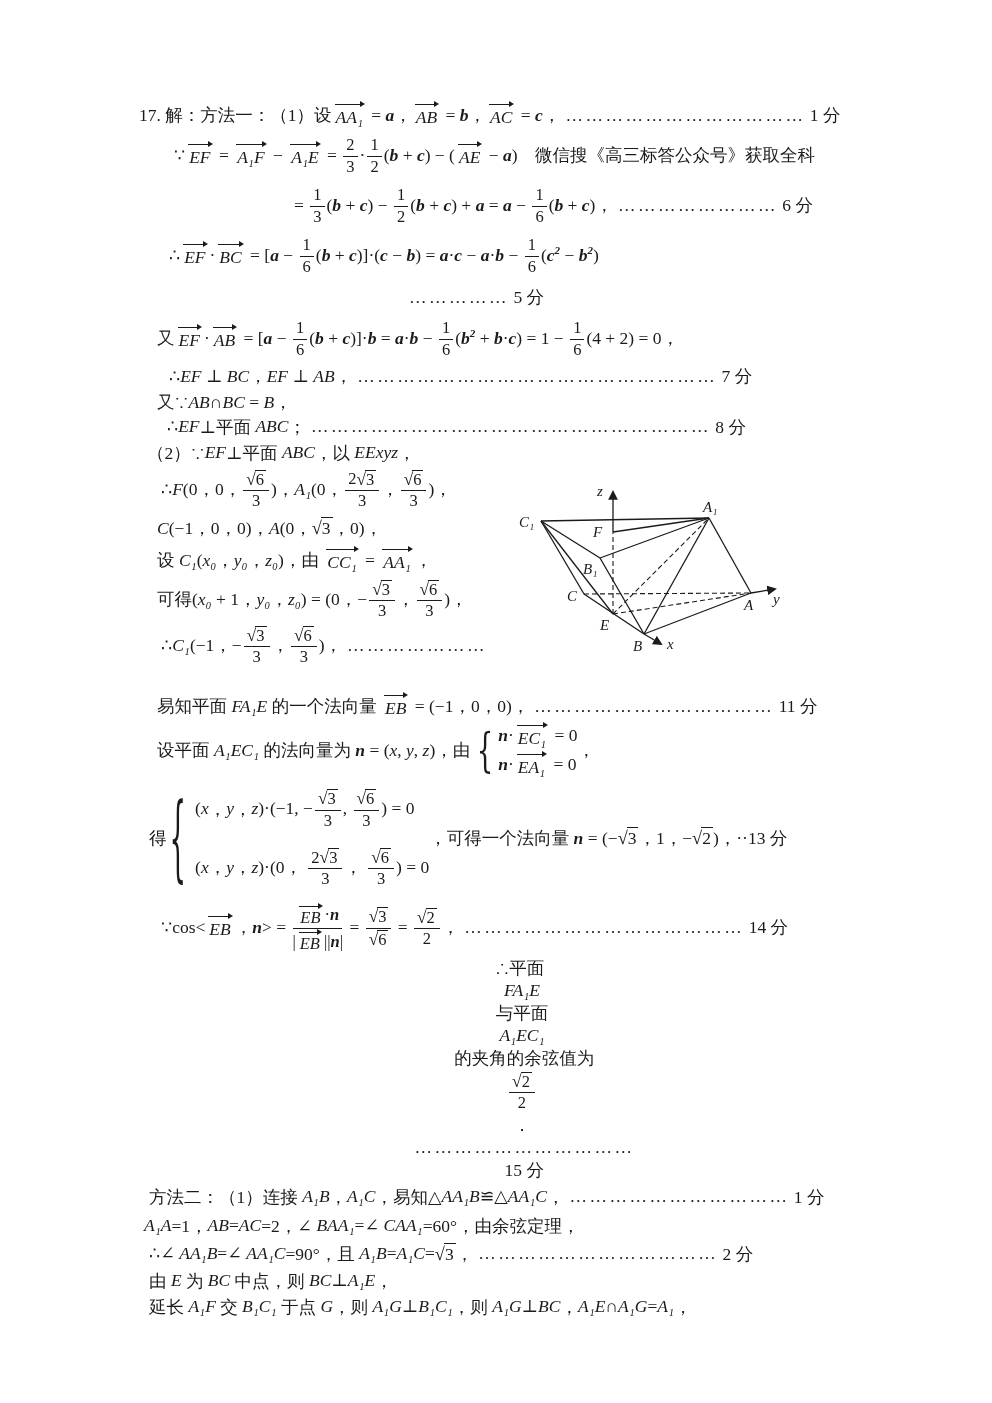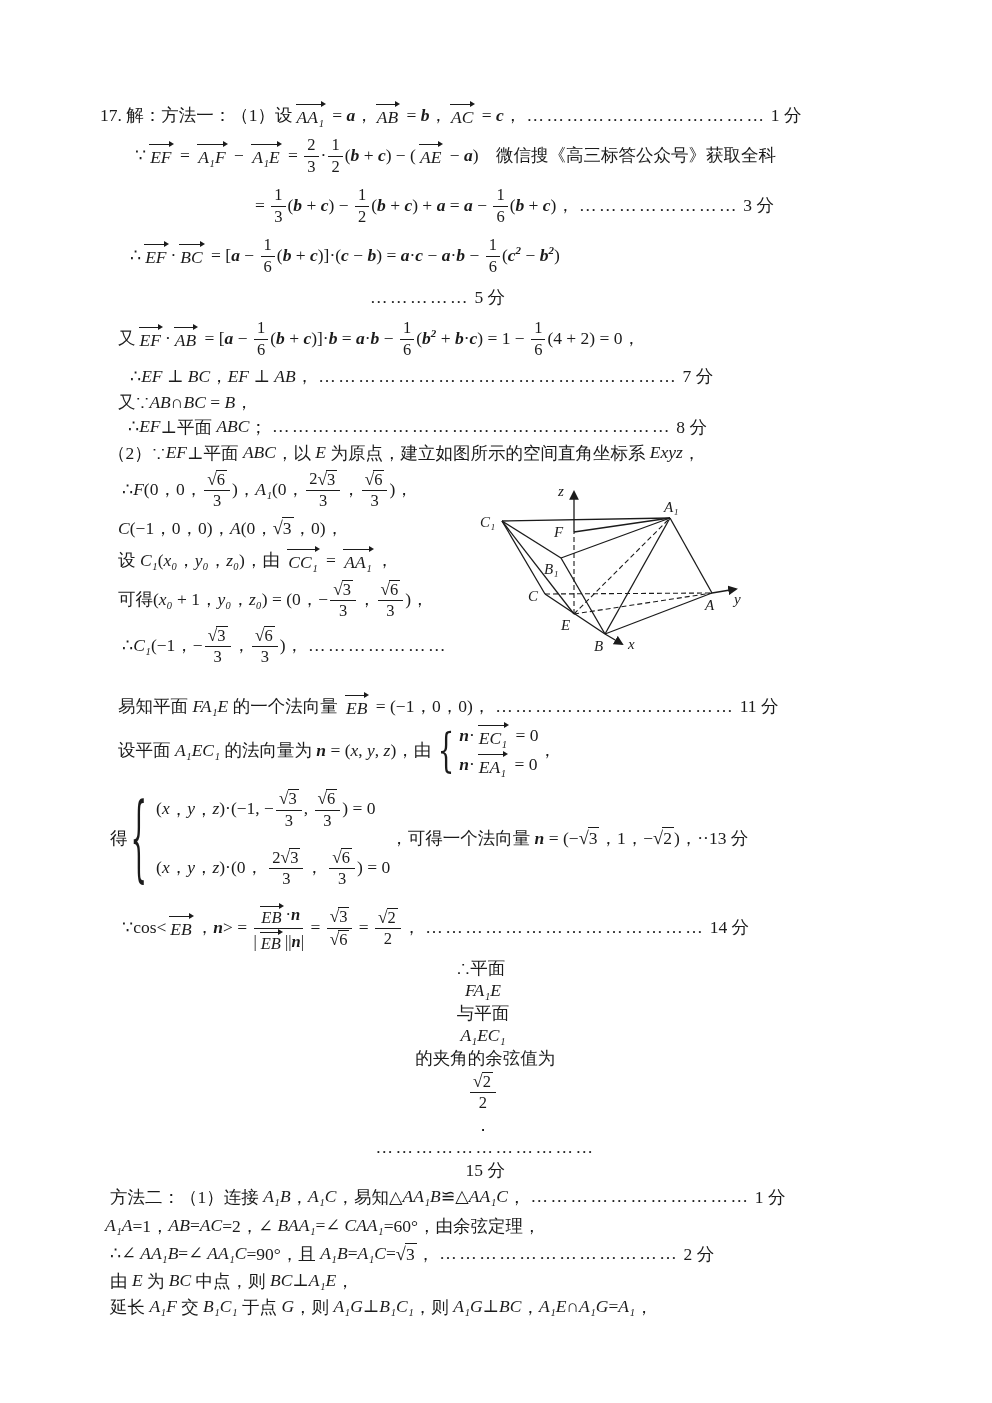--- a/index.html
+++ b/index.html
@@ -1,17 +1,17 @@
 <!DOCTYPE html>
 <html><head>
 <meta charset="utf-8">
 <style>
   html,body{margin:0;padding:0;background:#fff;}
   .page{position:relative;width:908px;height:1403px;background:#ffffff;overflow:hidden;
-        color:#1b1b1b;font-family:"Liberation Serif","DejaVu Serif",serif;font-size:17.5px;}
+        color:#1b1b1b;font-family:"Liberation Serif","DejaVu Serif",serif;font-size:17.5px;padding-left:39px;}
   .doc{padding:100px 52px 0 100px;}
   .ln{display:flex;align-items:center;}
   .ln > *{flex:none;}
   .mt,.mi,.mb,.dots,.vbody,.ri,.rd{white-space:pre;}
   .mi{font-style:italic;}
   .mb{font-style:italic;font-weight:bold;}
   sup.pw{font-size:11px;line-height:0;}
   
   .fr{display:inline-flex;flex-direction:column;align-items:center;margin:0 2px;line-height:1.12;font-size:16.5px;}
   .fn{display:inline-flex;align-items:center;border-bottom:1.2px solid #1b1b1b;padding:2px 3px 1px;}
@@ -142,21 +142,21 @@
             <span class="fd">
               <span class="mt">6</span>
             </span>
           </span>
           <span class="mt">(</span>
           <span class="mb">b</span>
           <span class="mt"> + </span>
           <span class="mb">c</span>
           <span class="mt">)，</span>
           <span class="dots">……………………</span>
-          <span class="mt"> 3 分</span>
+          <span class="mt"> 6 分</span>
         </div>
         <div class="ln" style="padding-left: 30px; min-height: 50px;">
           <span class="mt">∴</span>
           <span class="vc"><span class="vb"></span><span class="vt"></span><span class="vbody">EF</span></span>
           <span class="mt">·</span>
           <span class="vc"><span class="vb"></span><span class="vt"></span><span class="vbody">BC</span></span>
           <span class="mt"> = [</span>
           <span class="mb">a</span>
           <span class="mt"> − </span>
           <span class="fr">
@@ -285,21 +285,20 @@
           <span class="dots">……………………………………………………</span>
           <span class="mt"> 8 分</span>
         </div>
         <div class="ln" style="padding-left: 8px; min-height: 27px;">
           <span class="mt">（2）∵</span>
           <span class="mi">EF</span>
           <span class="mt">⊥平面 </span>
           <span class="mi">ABC</span>
           <span class="mt">，以 </span>
           <span class="mi">E</span>
-          <span class="mt"> 为原点，建立如图所示的空间直角坐标系 </span>
           <span class="mi">Exyz</span>
           <span class="mt">，</span>
         </div>
       </div>
 
     <div class="cols">
       <div class="colL">
           <div class="ln" style="padding-left: 22px; min-height: 46px;">
             <span class="mt">∴</span>
             <span class="mi">F</span>

